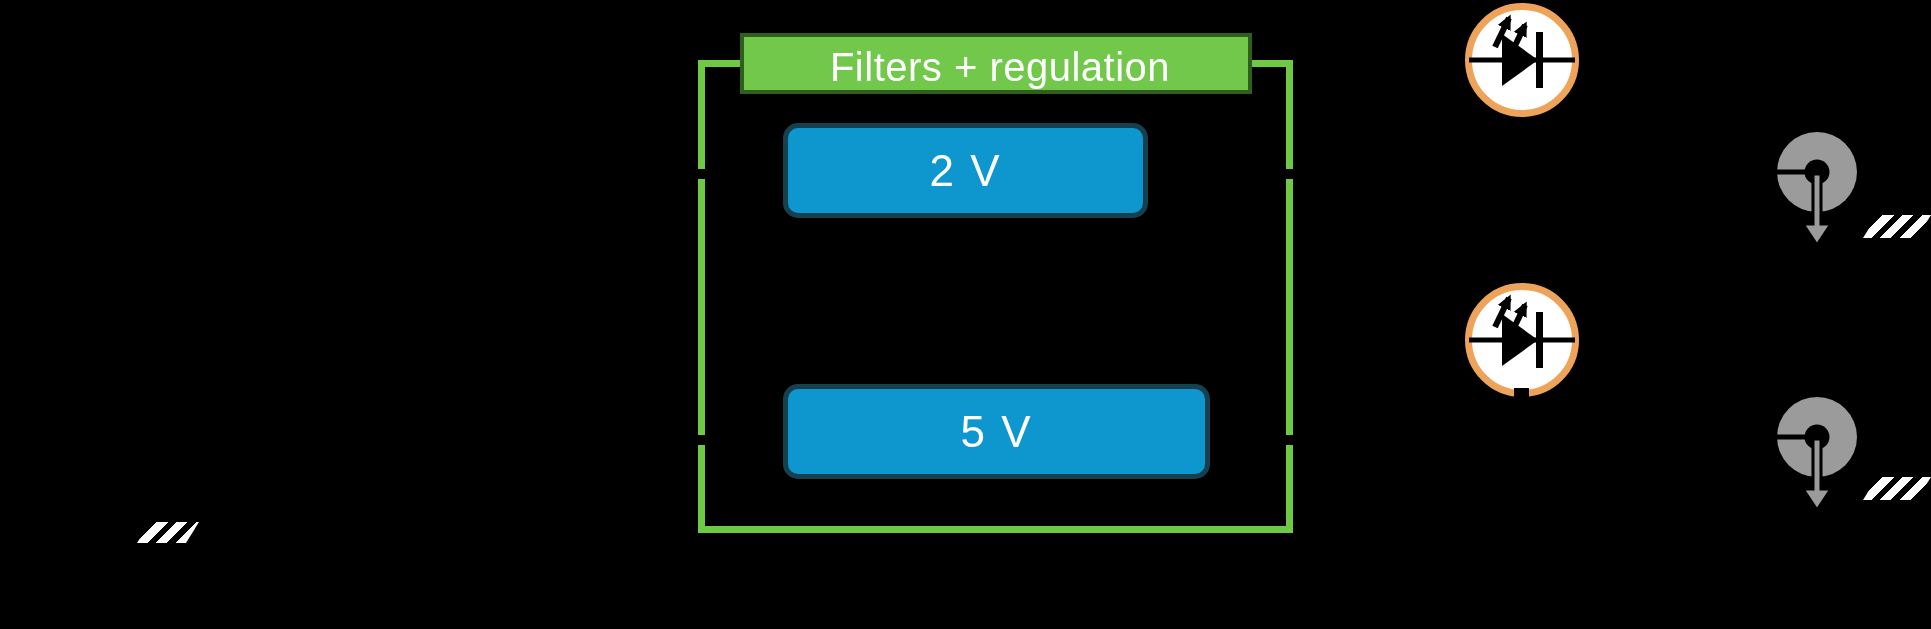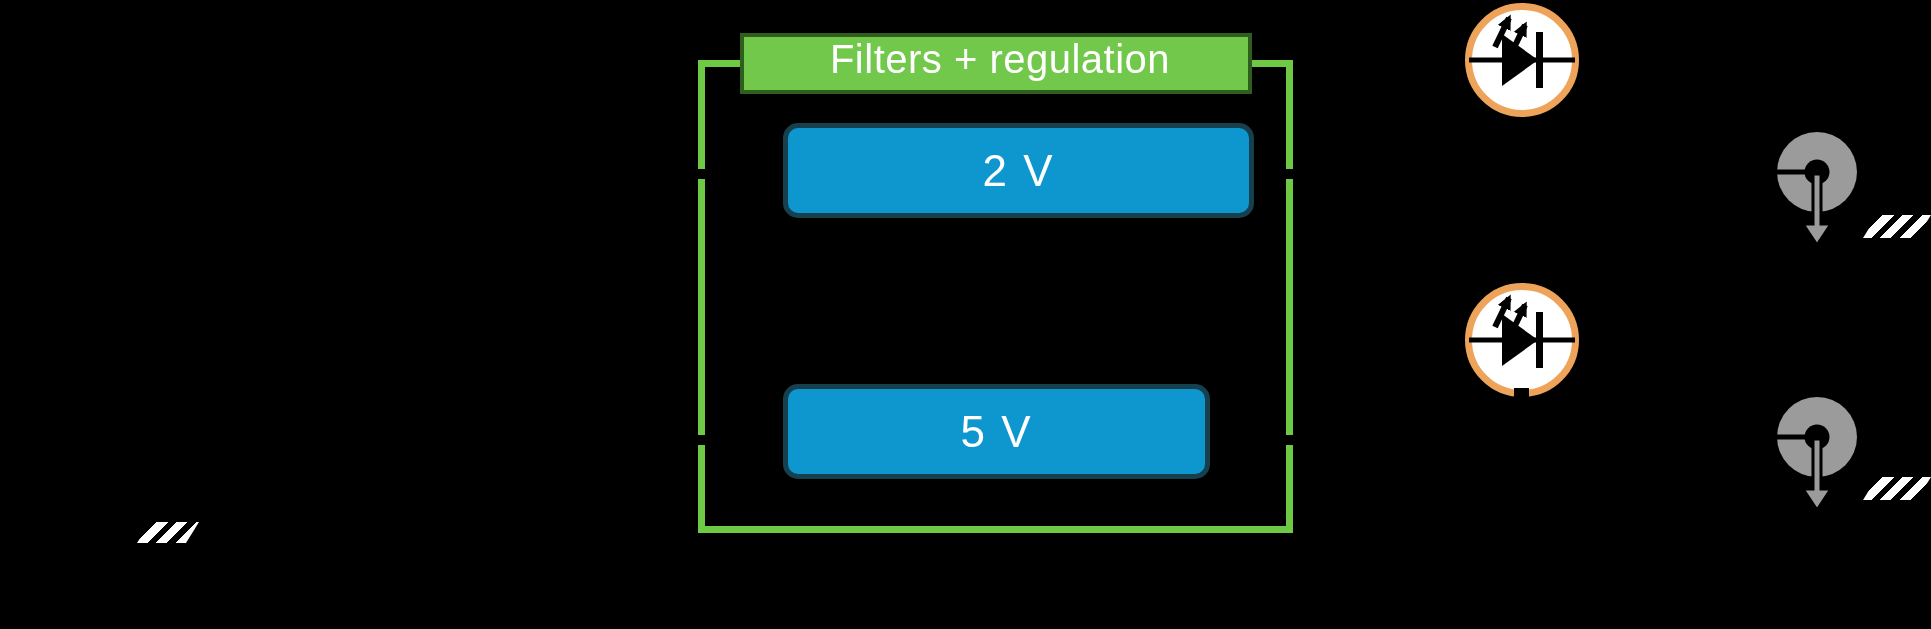--- a/index.html
+++ b/index.html
@@ -18,21 +18,21 @@
     background:transparent;
   }
   .wire-gap{position:absolute;background:#000;}
   
   .group-label{
     position:absolute;
     box-sizing:border-box;
     background:var(--green-fill);
     border:4px solid var(--green-dark);
     color:#fff;
-    display:flex;align-items:flex-start;justify-content:center;
+    display:flex;align-items:flex-end;justify-content:center;
     font-size:40px;font-weight:300;letter-spacing:.5px;padding-left:8px;
   }
   
   .reg-box{
     position:absolute;
     box-sizing:border-box;
     background:var(--blue-fill);
     border:5px solid var(--blue-border);
     border-radius:15px;
     color:#fff;
@@ -64,21 +64,21 @@
 
   <div class="wire-gap" style="left:693px;top:169px;width:16px;height:10px;"></div>
   <div class="wire-gap" style="left:1282px;top:169px;width:16px;height:10px;"></div>
   <div class="wire-gap" style="left:693px;top:435px;width:16px;height:10px;"></div>
   <div class="wire-gap" style="left:1282px;top:435px;width:16px;height:10px;"></div>
 
   <div class="group-label" style="left:740px;top:33px;width:512px;height:61px;">
     <span>Filters + regulation</span>
   </div>
 
-  <div class="reg-box" style="left:783px;top:123px;width:471px;height:95px;">
+  <div class="reg-box" style="left:783px;top:123px;width:365px;height:95px;">
     <span>2 V</span>
   </div>
   <div class="reg-box" style="left:783px;top:384px;width:427px;height:95px;">
     <span>5 V</span>
   </div>
 
   <svg class="abs" style="left:1464px;top:2px;" width="116" height="116" viewBox="0 0 116 116">
     <circle cx="58" cy="58" r="53.5" fill="#fff" stroke="var(--orange)" stroke-width="7"></circle>
     <line x1="5" y1="58" x2="111" y2="58" stroke="#000" stroke-width="5"></line>
     <polygon points="38,32 38,84 74,58" fill="#000"></polygon>

